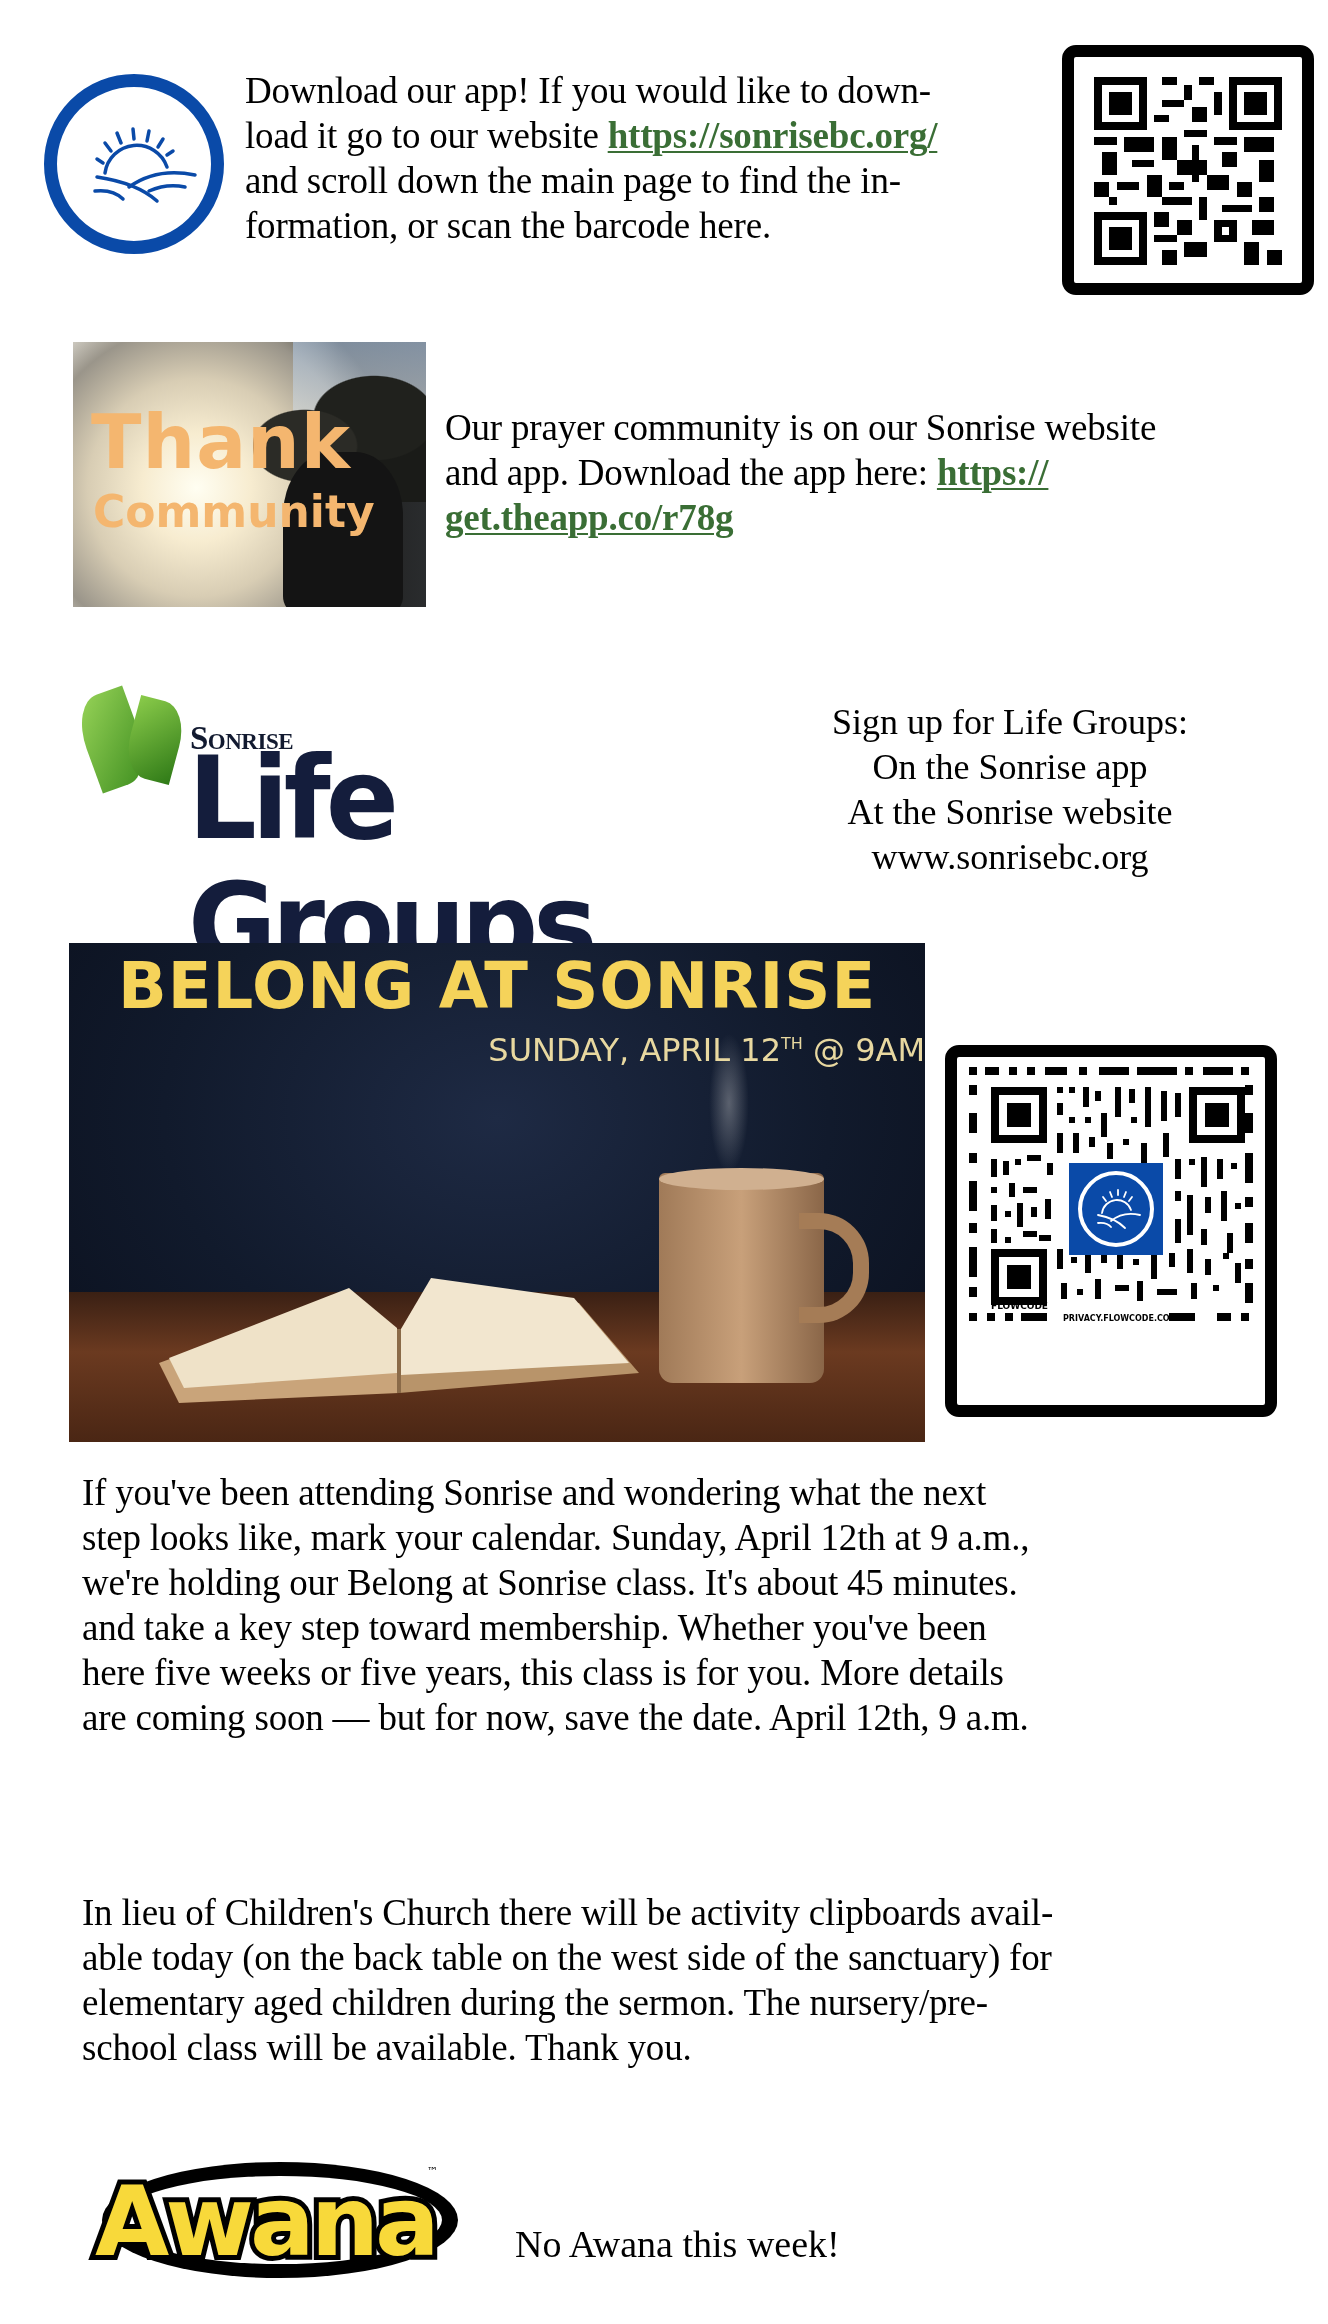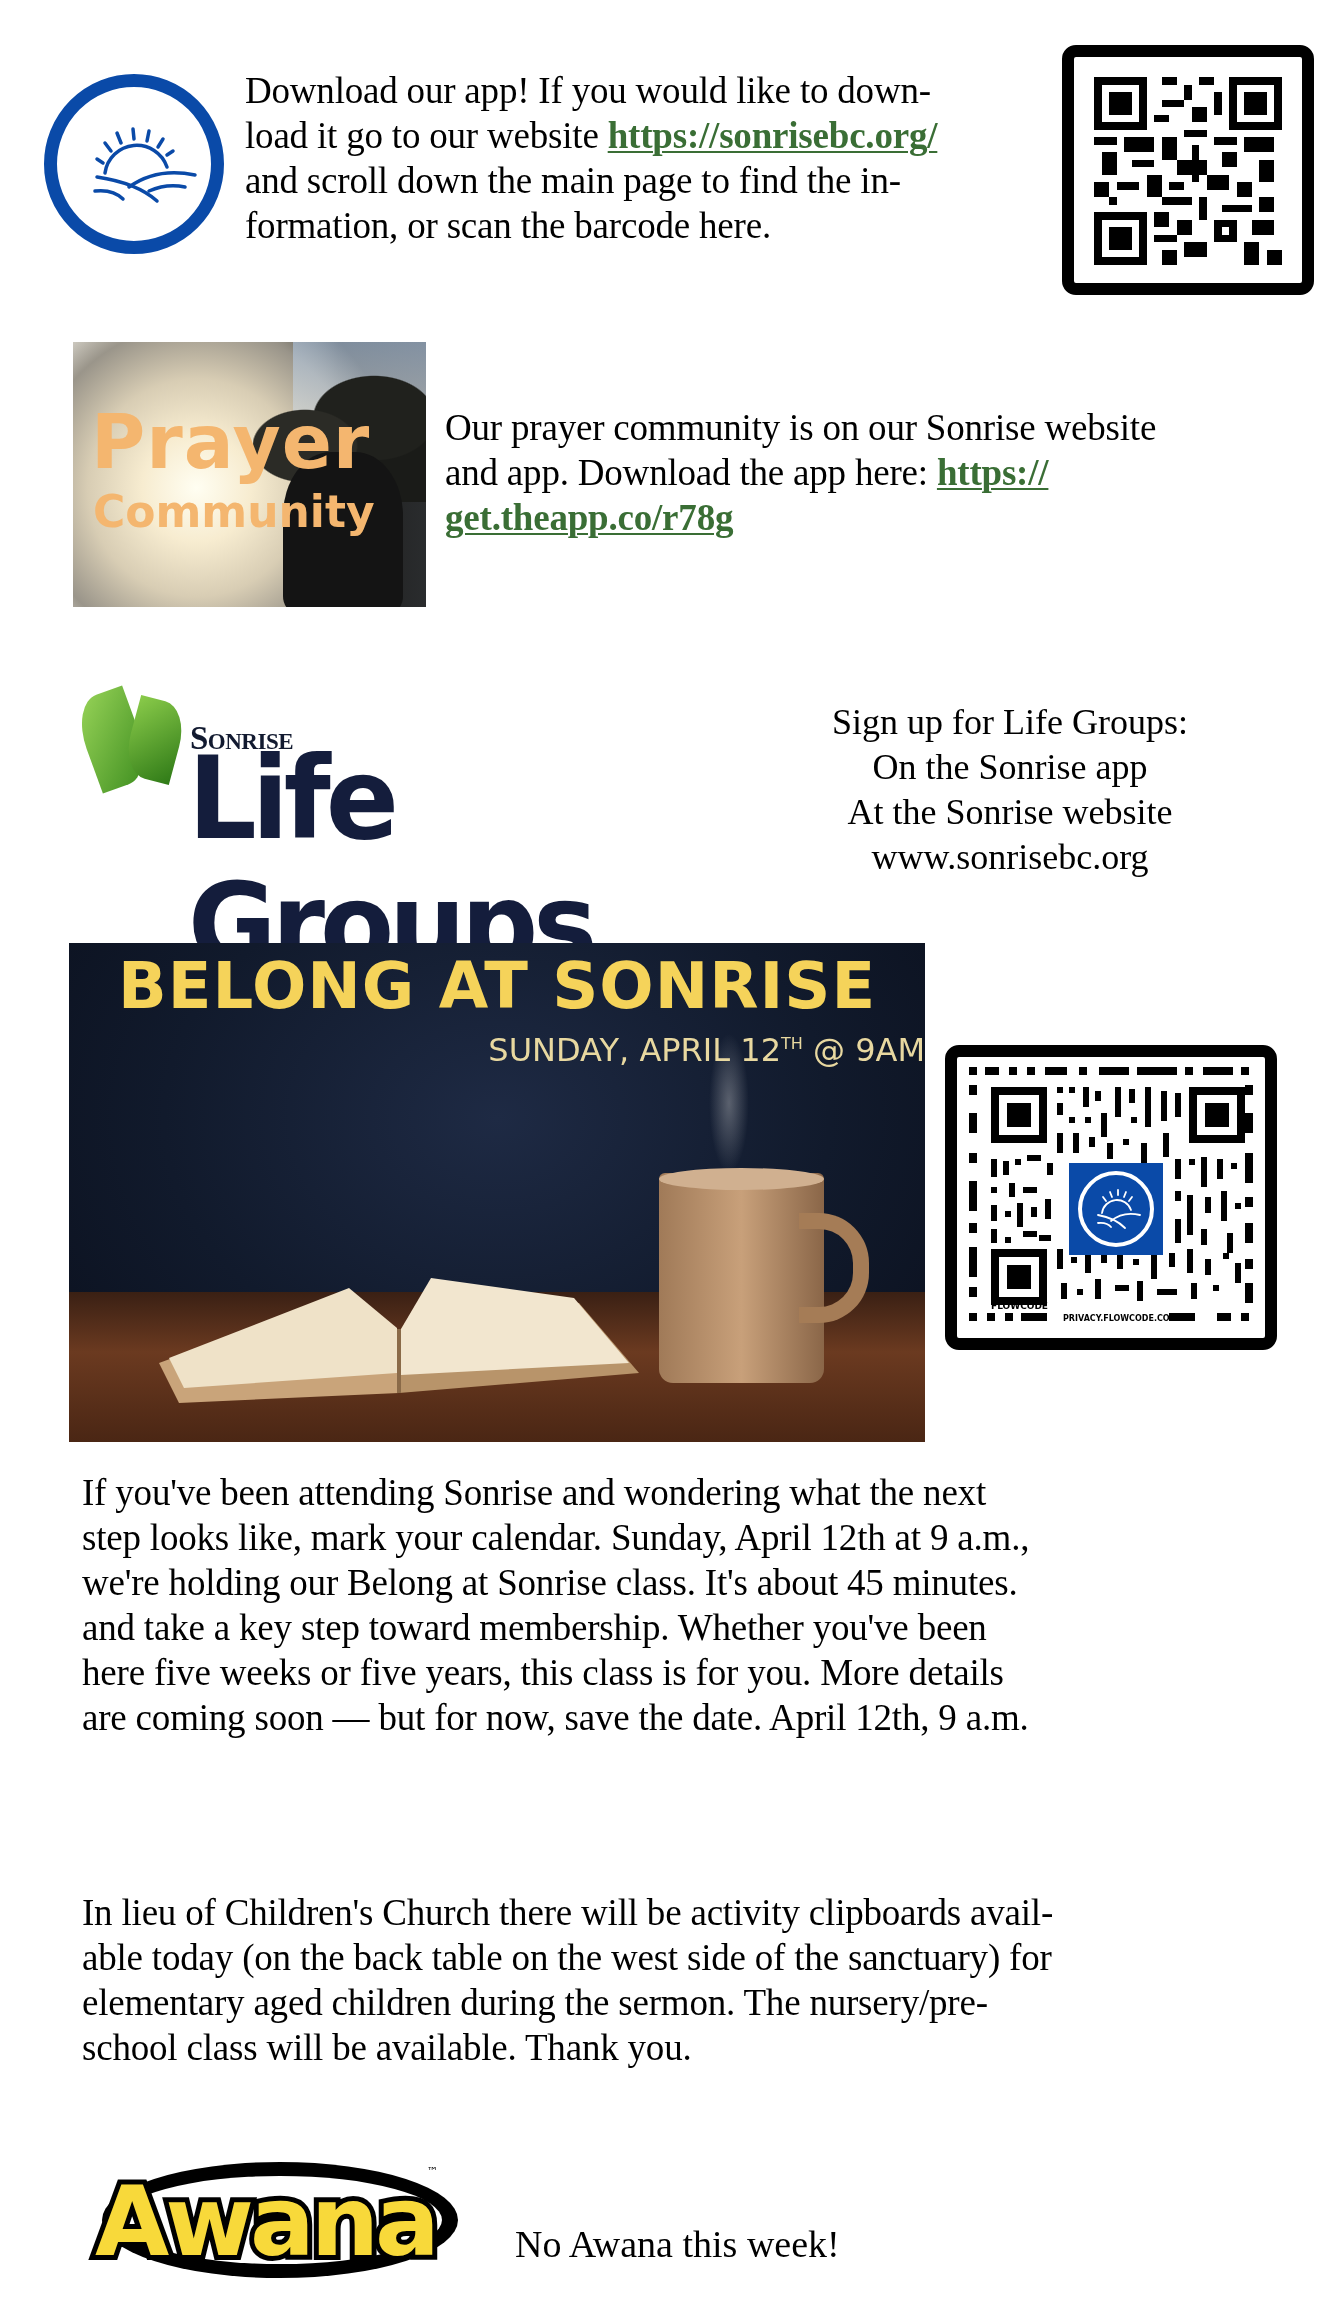--- a/index.html
+++ b/index.html
@@ -57,21 +57,21 @@
   .belong-img .book { position:absolute; left:70px; top:320px; width:520px; height:140px; }
   .belong-img .mug { position:absolute; left:590px; top:230px; width:165px; height:210px;
     background:linear-gradient(90deg,#a07a58,#c8a07a 50%,#8a6648); border-radius:6px 6px 14px 14px; }
   .belong-img .mug-top { position:absolute; left:590px; top:225px; width:165px; height:22px; border-radius:50%;
     background:#d0b090; }
   .belong-img .handle { position:absolute; left:730px; top:270px; width:70px; height:110px; border:16px solid #a57c56;
     border-left:none; border-radius:0 50px 50px 0; box-sizing:border-box; }
   .belong-img .steam { position:absolute; left:640px; top:90px; width:40px; height:140px;
     background:radial-gradient(ellipse, rgba(220,220,220,.35), transparent 70%); }
 
-  .qr2 { left:945px; top:1045px; width:332px; height:305px; }
+  .qr2 { left:945px; top:1045px; width:332px; height:372px; }
   .qr2 svg { position:absolute; left:8px; top:6px; }
 
   .belong-text { left:82px; top:1470px; width:1200px; }
   .kids-text { left:82px; top:1890px; width:1200px; }
 
   .awana-logo { left:75px; top:2135px; width:395px; height:160px; }
   .awana-text { left:515px; top:2222px; font-size:38px; line-height:45px; }
 </style>
 </head>
 <body>
@@ -155,21 +155,21 @@
         <rect x="20" y="22" width="2" height="3"></rect>
         <rect x="23" y="23" width="2" height="2"></rect>
     </g>
   </svg>
 </div>
 
 <div class="abs prayer-img">
   <div class="sky"></div>
   <div class="trees"></div>
   <div class="figure"></div>
-  <div class="t1">Prayer</div>
+  <div class="t1">Thank</div>
   <div class="t2">Community</div>
 </div>
 
 <div class="abs txt" style="left:445px; top:405px; width:870px;">
   <div>Our prayer community is on our Sonrise website</div>
   <div><span>and app. Download the app here: </span><a class="link">https://</a></div>
   <div><a class="link">get.theapp.co/r78g</a></div>
 </div>
 
 <div class="abs lg-logo">

